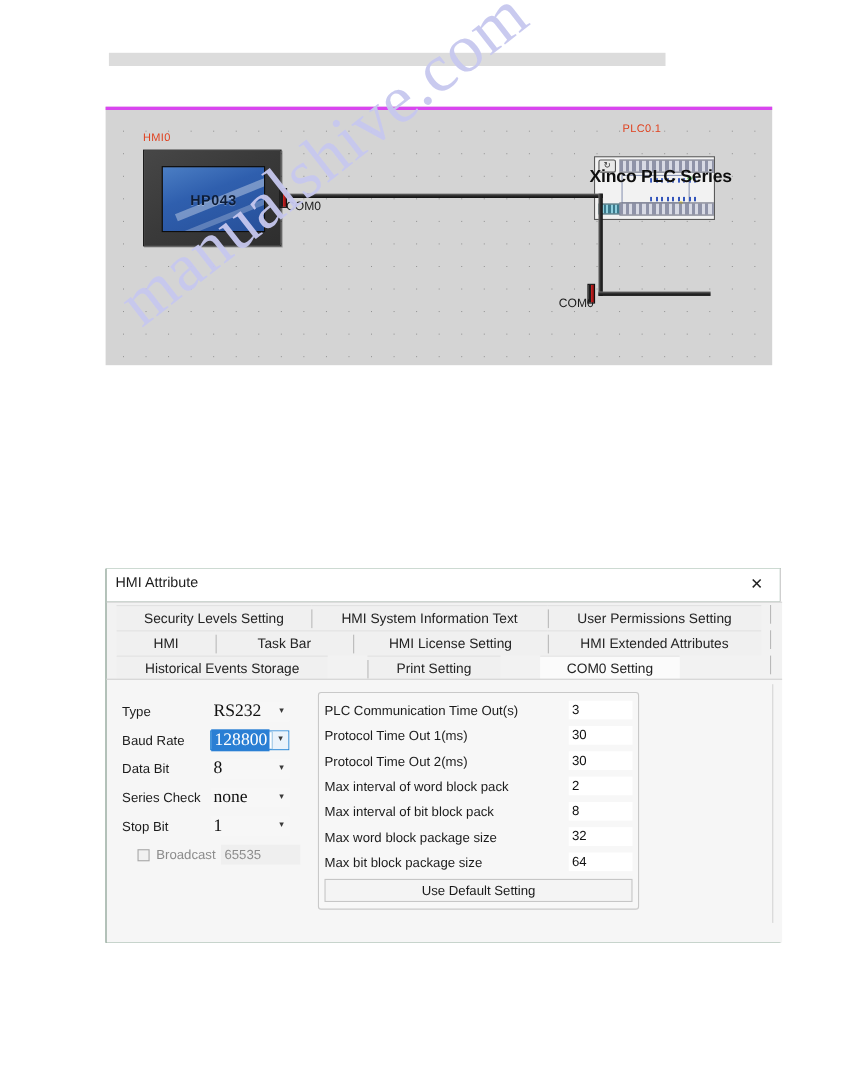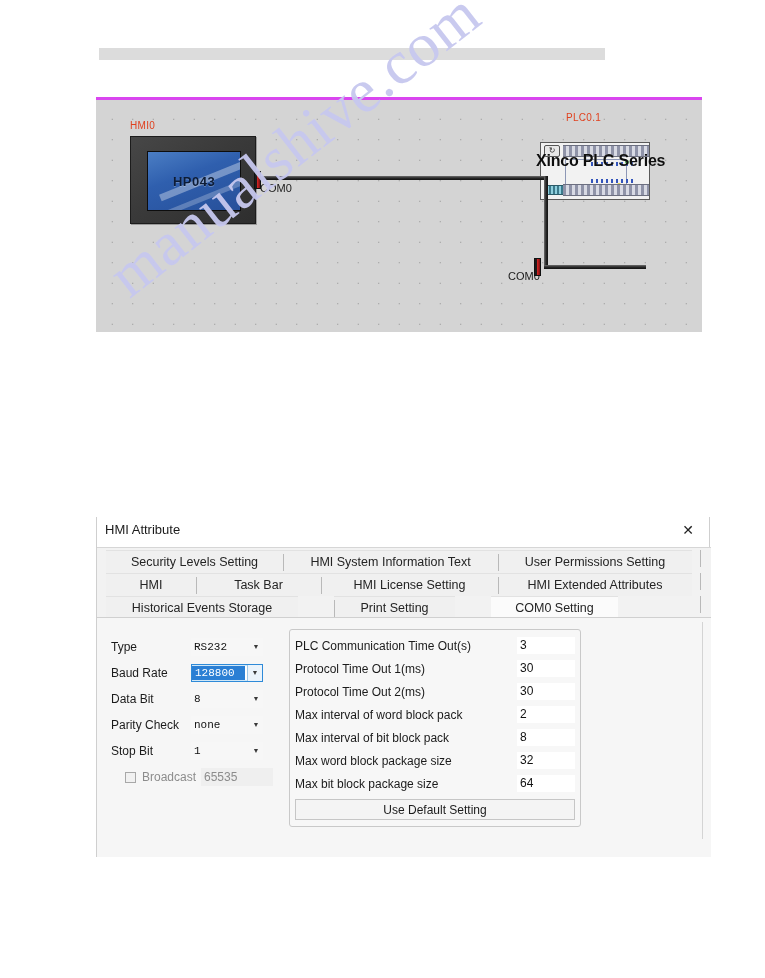--- a/index.html
+++ b/index.html
@@ -338,23 +338,23 @@
     height: 18px;
     background: #f7f7f7;
     display: flex;
     align-items: center;
     box-sizing: border-box;
     cursor: pointer;
   }
   .combo .combo-value {
     flex: 1;
     padding-left: 3px;
-    font-size: 11px;
+    font-size: 16px;
     color: #111;
-    font-family: Liberation Mono, monospace;
+    font-family: Liberation Serif, serif;
     overflow: hidden;
     white-space: nowrap;
   }
   .combo .combo-arrow {
     width: 14px;
     text-align: center;
     font-size: 7px;
     color: #3a3a3a;
     line-height: 18px;
   }
@@ -565,21 +565,21 @@
             </div>
           </div>
           <div class="form-row">
             <div class="form-label">Data Bit</div>
             <div class="combo">
               <div class="combo-value">8</div>
               <div class="combo-arrow">▼</div>
             </div>
           </div>
           <div class="form-row">
-            <div class="form-label">Parity Check</div>
+            <div class="form-label">Series Check</div>
             <div class="combo">
               <div class="combo-value">none</div>
               <div class="combo-arrow">▼</div>
             </div>
           </div>
           <div class="form-row">
             <div class="form-label">Stop Bit</div>
             <div class="combo">
               <div class="combo-value">1</div>
               <div class="combo-arrow">▼</div>

